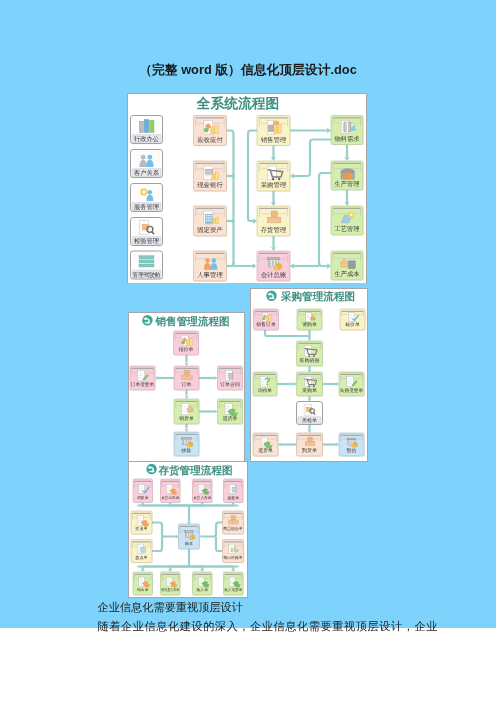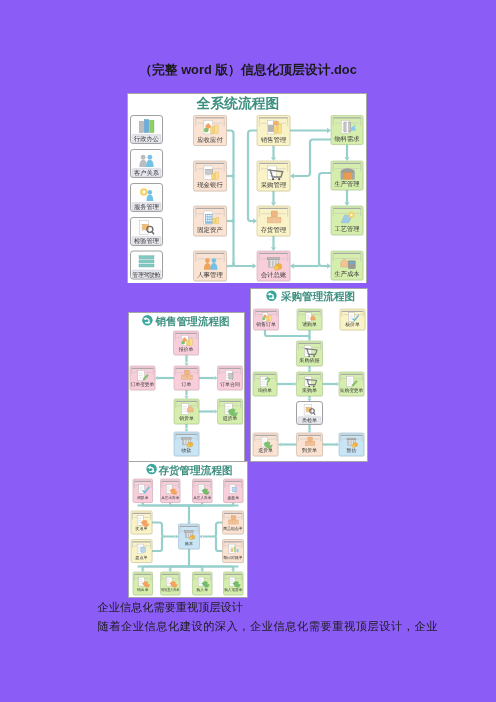--- a/index.html
+++ b/index.html
@@ -1,18 +1,18 @@
 <!DOCTYPE html>
 <html><head>
 <meta charset="utf-8">
 <title>doc</title>
 <style>
   html,body{margin:0;padding:0;background:#fff;}
   body{width:496px;height:702px;font-family:"Liberation Sans",sans-serif;overflow:hidden;}
-  .page{position:relative;width:496px;height:702px;background:#8b5cf6;}
+  .page{position:relative;width:496px;height:628px;background:#7dd3fc;}
   .doc-title{position:absolute;left:0;top:62px;width:496px;text-align:center;font-size:12.8px;font-weight:bold;color:#1a1a1a;line-height:16px;}
   .para{position:absolute;font-size:11.2px;color:#1a1a1a;white-space:nowrap;line-height:14px;}
   .p1{left:97.5px;top:600px;}
   .p2{left:97.5px;top:619px;letter-spacing:0.55px;}
   svg.sheet{position:absolute;left:0;top:0;width:496px;height:702px;}
   *{-webkit-font-smoothing:antialiased;}
   svg text{text-rendering:geometricPrecision;}
 </style>
 </head>
 <body>

